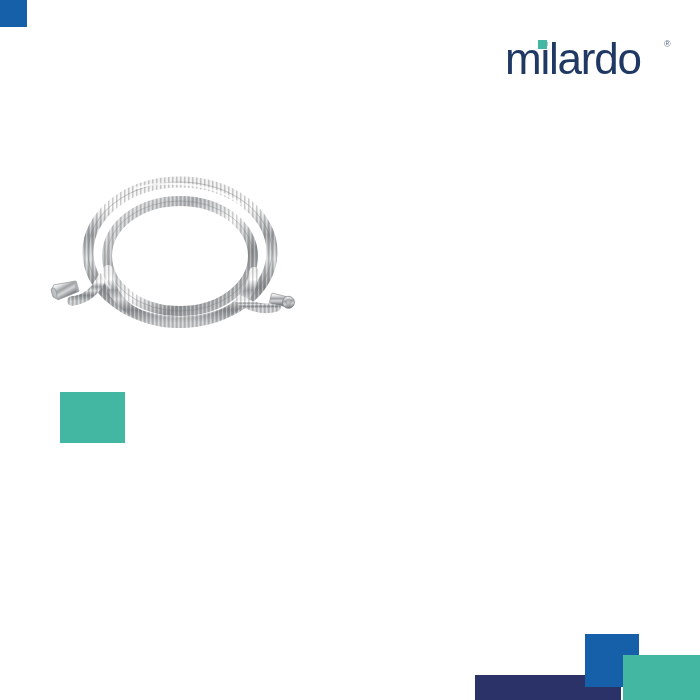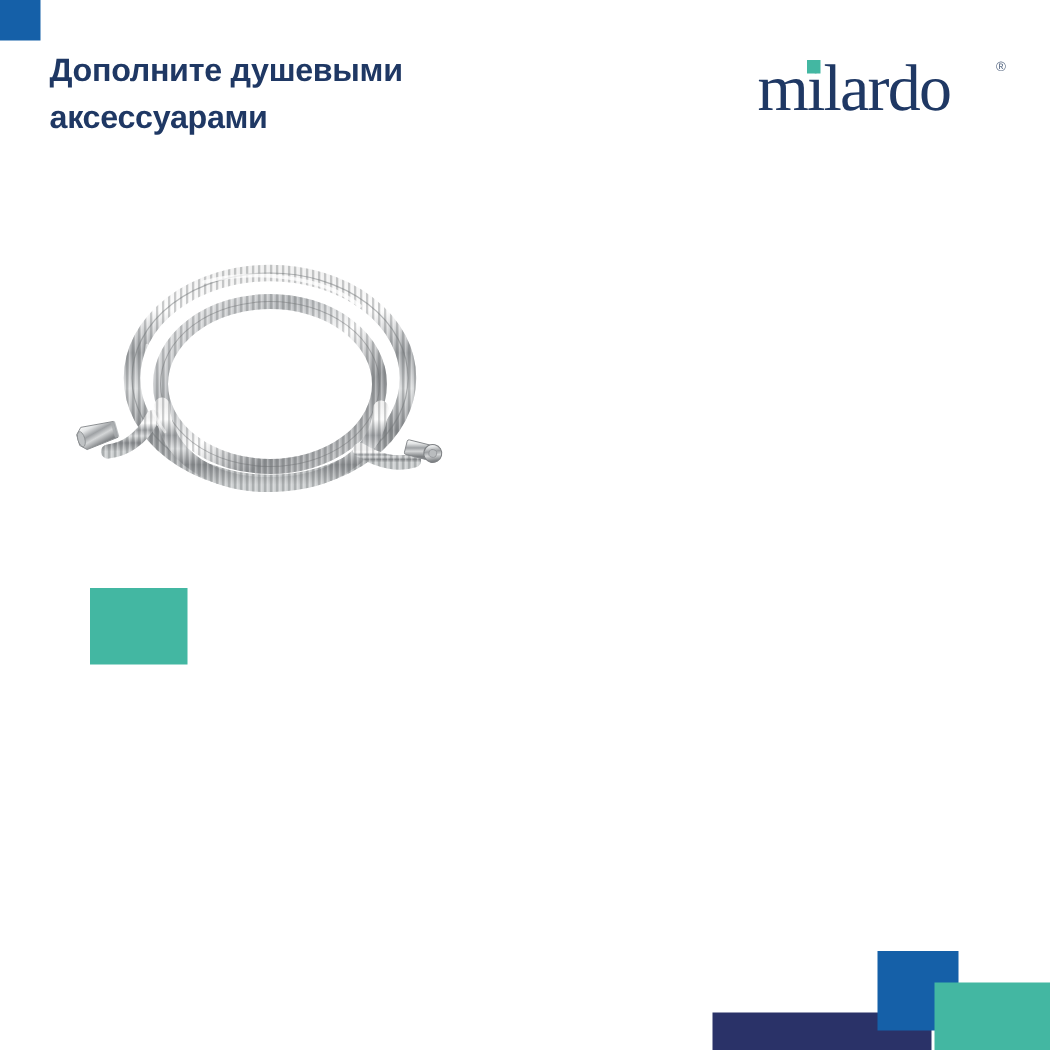--- a/index.html
+++ b/index.html
@@ -75,21 +75,21 @@
   }
   .logo-word {
     position: absolute;
     left: 0px;
     top: 0px;
     font-size: 44px;
     font-weight: 500;
     color: #1F3864;
     letter-spacing: -1.2px;
     line-height: 48px;
-    font-family: Liberation Serif, serif;
+    font-family: Liberation Sans, sans-serif;
   }
   .logo-dot {
     position: absolute;
     left: 33px;
     top: 5px;
     width: 9px;
     height: 9px;
     background: #43B7A2;
   }
   .logo-reg {
@@ -140,21 +140,20 @@
     white-space: pre-line;
   }
 </style>
 </head>
 <body>
 
 <div id="canvas">
 
   <div class="deco-top-left"></div>
 
-  <div class="headline">Дополните душевыми аксессуарами</div>
 
   <div class="logo">
     <div class="logo-word">milardo</div>
     <div class="logo-dot"></div>
     <div class="logo-reg">®</div>
   </div>
 
   <div class="product-stage">
     <svg width="280" height="185" viewBox="0 0 280 185" xmlns="http://www.w3.org/2000/svg">
       <defs>

